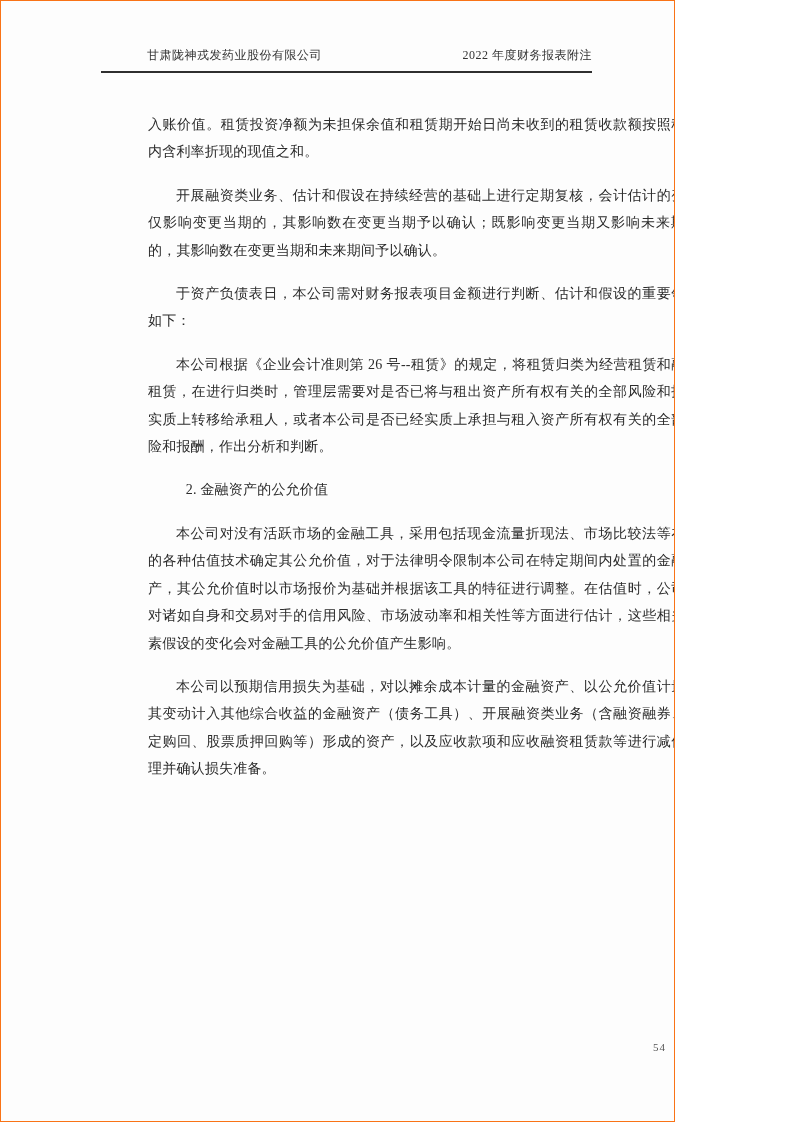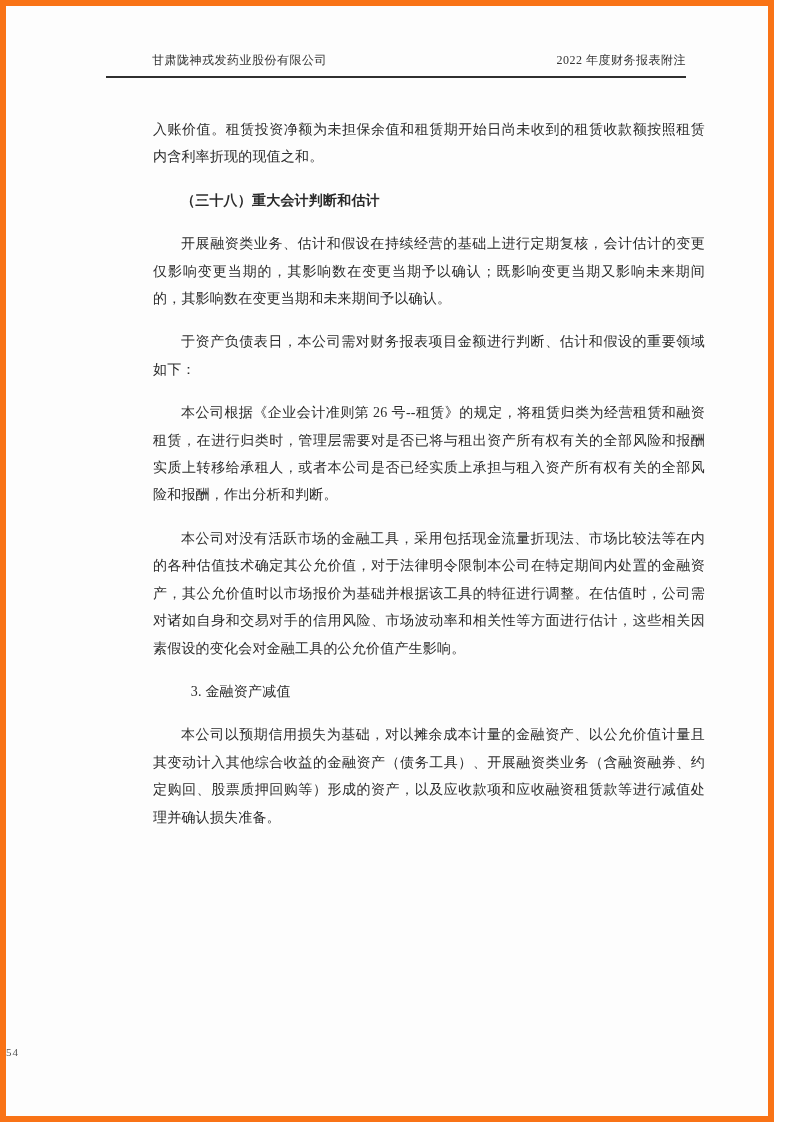--- a/index.html
+++ b/index.html
@@ -1,20 +1,20 @@
 <!DOCTYPE html>
 <html lang="zh"><head>
 <meta charset="utf-8">
 <style>
   html,body{margin:0;padding:0;background:#ffffff;}
   .page{
     position:relative;
-    width:774px;height:1122px;
+    width:675px;height:1122px;
     background:#fdfdfd;
-    border:6px solid #f97316;
+    border:1px solid #f97316;
     box-sizing:border-box;
     font-family:"Liberation Serif","DejaVu Serif",serif;
     color:#2b2b2b;
     overflow:hidden;
   }
   
   .header{
     position:absolute;
     left:100px;right:82px;top:46px;
     border-bottom:2px solid #2f2f2f;
@@ -38,43 +38,42 @@
     text-align:justify;
     color:#2b2b2b;
   }
   .content p{margin:16px;text-indent:2em;}
   .content p.cont{text-indent:0;}
   .content p.h1{font-weight:bold;}
   .content p.num{text-indent:2.7em;}
   
   .footer{
     position:absolute;
-    left:0;right:16px;top:1040px;
-    text-align:left;
+    left:0;right:8px;top:1040px;
+    text-align:right;
     font-size:11px;
     color:#555555;
     letter-spacing:1px;
   }
 </style>
 </head>
 <body>
 
 <div class="page">
 
   <div class="header">
     <span class="company">甘肃陇神戎发药业股份有限公司</span>
     <span class="doc-title">2022 年度财务报表附注</span>
   </div>
 
   <div class="content">
     <p class="cont">入账价值。租赁投资净额为未担保余值和租赁期开始日尚未收到的租赁收款额按照租赁内含利率折现的现值之和。</p>
-    <p class="h1">（三十八）重大会计判断和估计</p>
     <p>开展融资类业务、估计和假设在持续经营的基础上进行定期复核，会计估计的变更仅影响变更当期的，其影响数在变更当期予以确认；既影响变更当期又影响未来期间的，其影响数在变更当期和未来期间予以确认。</p>
     <p>于资产负债表日，本公司需对财务报表项目金额进行判断、估计和假设的重要领域如下：</p>
     <p>本公司根据《企业会计准则第 26 号--租赁》的规定，将租赁归类为经营租赁和融资租赁，在进行归类时，管理层需要对是否已将与租出资产所有权有关的全部风险和报酬实质上转移给承租人，或者本公司是否已经实质上承担与租入资产所有权有关的全部风险和报酬，作出分析和判断。</p>
+    <p class="num">2. 金融资产的公允价值</p>
     <p>本公司对没有活跃市场的金融工具，采用包括现金流量折现法、市场比较法等在内的各种估值技术确定其公允价值，对于法律明令限制本公司在特定期间内处置的金融资产，其公允价值时以市场报价为基础并根据该工具的特征进行调整。在估值时，公司需对诸如自身和交易对手的信用风险、市场波动率和相关性等方面进行估计，这些相关因素假设的变化会对金融工具的公允价值产生影响。</p>
-    <p class="num">3. 金融资产减值</p>
     <p>本公司以预期信用损失为基础，对以摊余成本计量的金融资产、以公允价值计量且其变动计入其他综合收益的金融资产（债务工具）、开展融资类业务（含融资融券、约定购回、股票质押回购等）形成的资产，以及应收款项和应收融资租赁款等进行减值处理并确认损失准备。</p>
   </div>
 
   <div class="footer">54</div>
 
 </div>
 
 </body></html>

